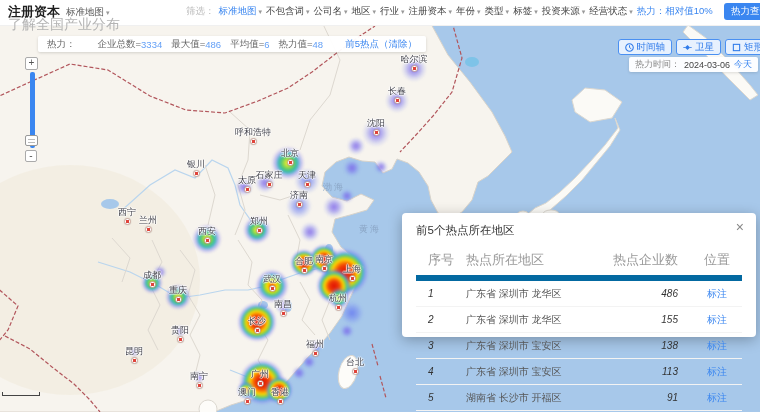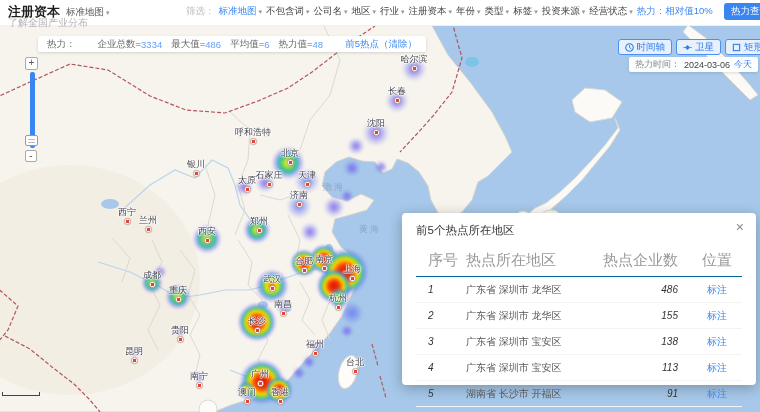--- a/index.html
+++ b/index.html
@@ -3,21 +3,21 @@
 <meta charset="utf-8">
 <style>
   * { margin:0; padding:0; box-sizing:border-box; }
   html,body { width:760px; height:412px; overflow:hidden; font-family:"Liberation Sans",sans-serif; }
   .app { position:relative; width:760px; height:412px; overflow:hidden; background:#f6f3ee; }
 
   
   .toolbar { position:absolute; left:0; top:0; width:760px; height:26px; background:#fff; z-index:100; border-bottom:1px solid #f0f0f0; }
   .page-title { position:absolute; left:8px; top:3px; font-size:13px; font-weight:bold; color:#1f1f1f; }
   .maptype { position:absolute; left:66px; top:6px; font-size:9.5px; color:#555; cursor:pointer; white-space:nowrap; }
-  .subtitle { position:absolute; left:8px; top:16px; font-size:10px; color:#b4b4b4;text-align:center; }
+  .subtitle { position:absolute; left:8px; top:16px; font-size:14px; color:#b4b4b4;text-align:center; }
   .car { font-style:normal; font-size:7px; color:#999; margin-left:2px; }
   .filters { position:absolute; left:186px; top:0; width:536px; height:22px; display:flex; align-items:center; gap:4px; white-space:nowrap; overflow:hidden; }
   .fprefix { font-size:9.5px; color:#bbb; }
   .filt { font-size:9.5px; color:#444; cursor:pointer; }
   .filt.active { color:#3a86f0; }
   .query-btn { position:absolute; left:724px; top:3px; height:17px; width:52px; background:#3a86f0; color:#fff; border:none; border-radius:3px; font-size:9.5px; cursor:pointer; font-family:inherit; }
 
   
   .map { position:absolute; inset:0; overflow:hidden; }
   .geo { position:absolute; left:0; top:0; }
@@ -63,27 +63,27 @@
   .ztrack { position:absolute; left:6px; top:16px; width:5px; height:76px; background:#3a86f0; border-radius:2px; }
   .zhandle { position:absolute; left:1px; top:79px; width:13px; height:11px; background:#fff; border:1px solid #999; border-radius:2px; cursor:grab;
              background-image:linear-gradient(#bbb,#bbb),linear-gradient(#bbb,#bbb); background-size:7px 1px,7px 1px; background-position:2px 3px,2px 6px; background-repeat:no-repeat; }
 
   
   .scale { position:absolute; left:2px; top:392px; z-index:40; }
   .scaleline { width:38px; height:4px; border-bottom:1px solid #444; border-left:1px solid #444; border-right:1px solid #444; }
   .scaletext { font-size:14px; color:#333; text-shadow:0 0 2px #fff,1px 0 1px #fff,-1px 0 1px #fff; margin-top:17px; }
 
   
-  .popup { position:absolute; left:402px; top:213px; width:354px; height:172px; background:#fff; border-radius:4px;
+  .popup { position:absolute; left:402px; top:213px; width:354px; height:124px; background:#fff; border-radius:4px;
            box-shadow:0 3px 14px rgba(0,0,0,.28); z-index:60; }
   .ptitle { padding:10px 14px 0; font-size:11.5px; color:#333; }
   .pclose { position:absolute; right:12px; top:7px; font-size:14px; color:#888; cursor:pointer; line-height:14px; }
   .ptable { margin:7px 14px 0; }
   .phead,.prow { display:grid; grid-template-columns:50px 1fr 92px 50px; align-items:center; }
-  .phead { color:#999; font-size:15px; padding:6px 0; border-bottom:1px solid #0369a1; }
+  .phead { color:#999; font-size:13px; padding:6px 0; border-bottom:6px solid #0369a1; }
   .prow { color:#555; font-size:10px; padding:5.5px 0; border-bottom:1px solid #f3f3f3; }
   .c1 { padding-left:12px; } .c3 { text-align:right; padding-right:14px; } .c4 { text-align:center; }
   .num-i { font-style:italic; color:#333; }
   a.c4 { color:#3a86f0; text-decoration:none; cursor:pointer; }
 </style>
 </head>
 <body>
 
 <div class="app">
 

